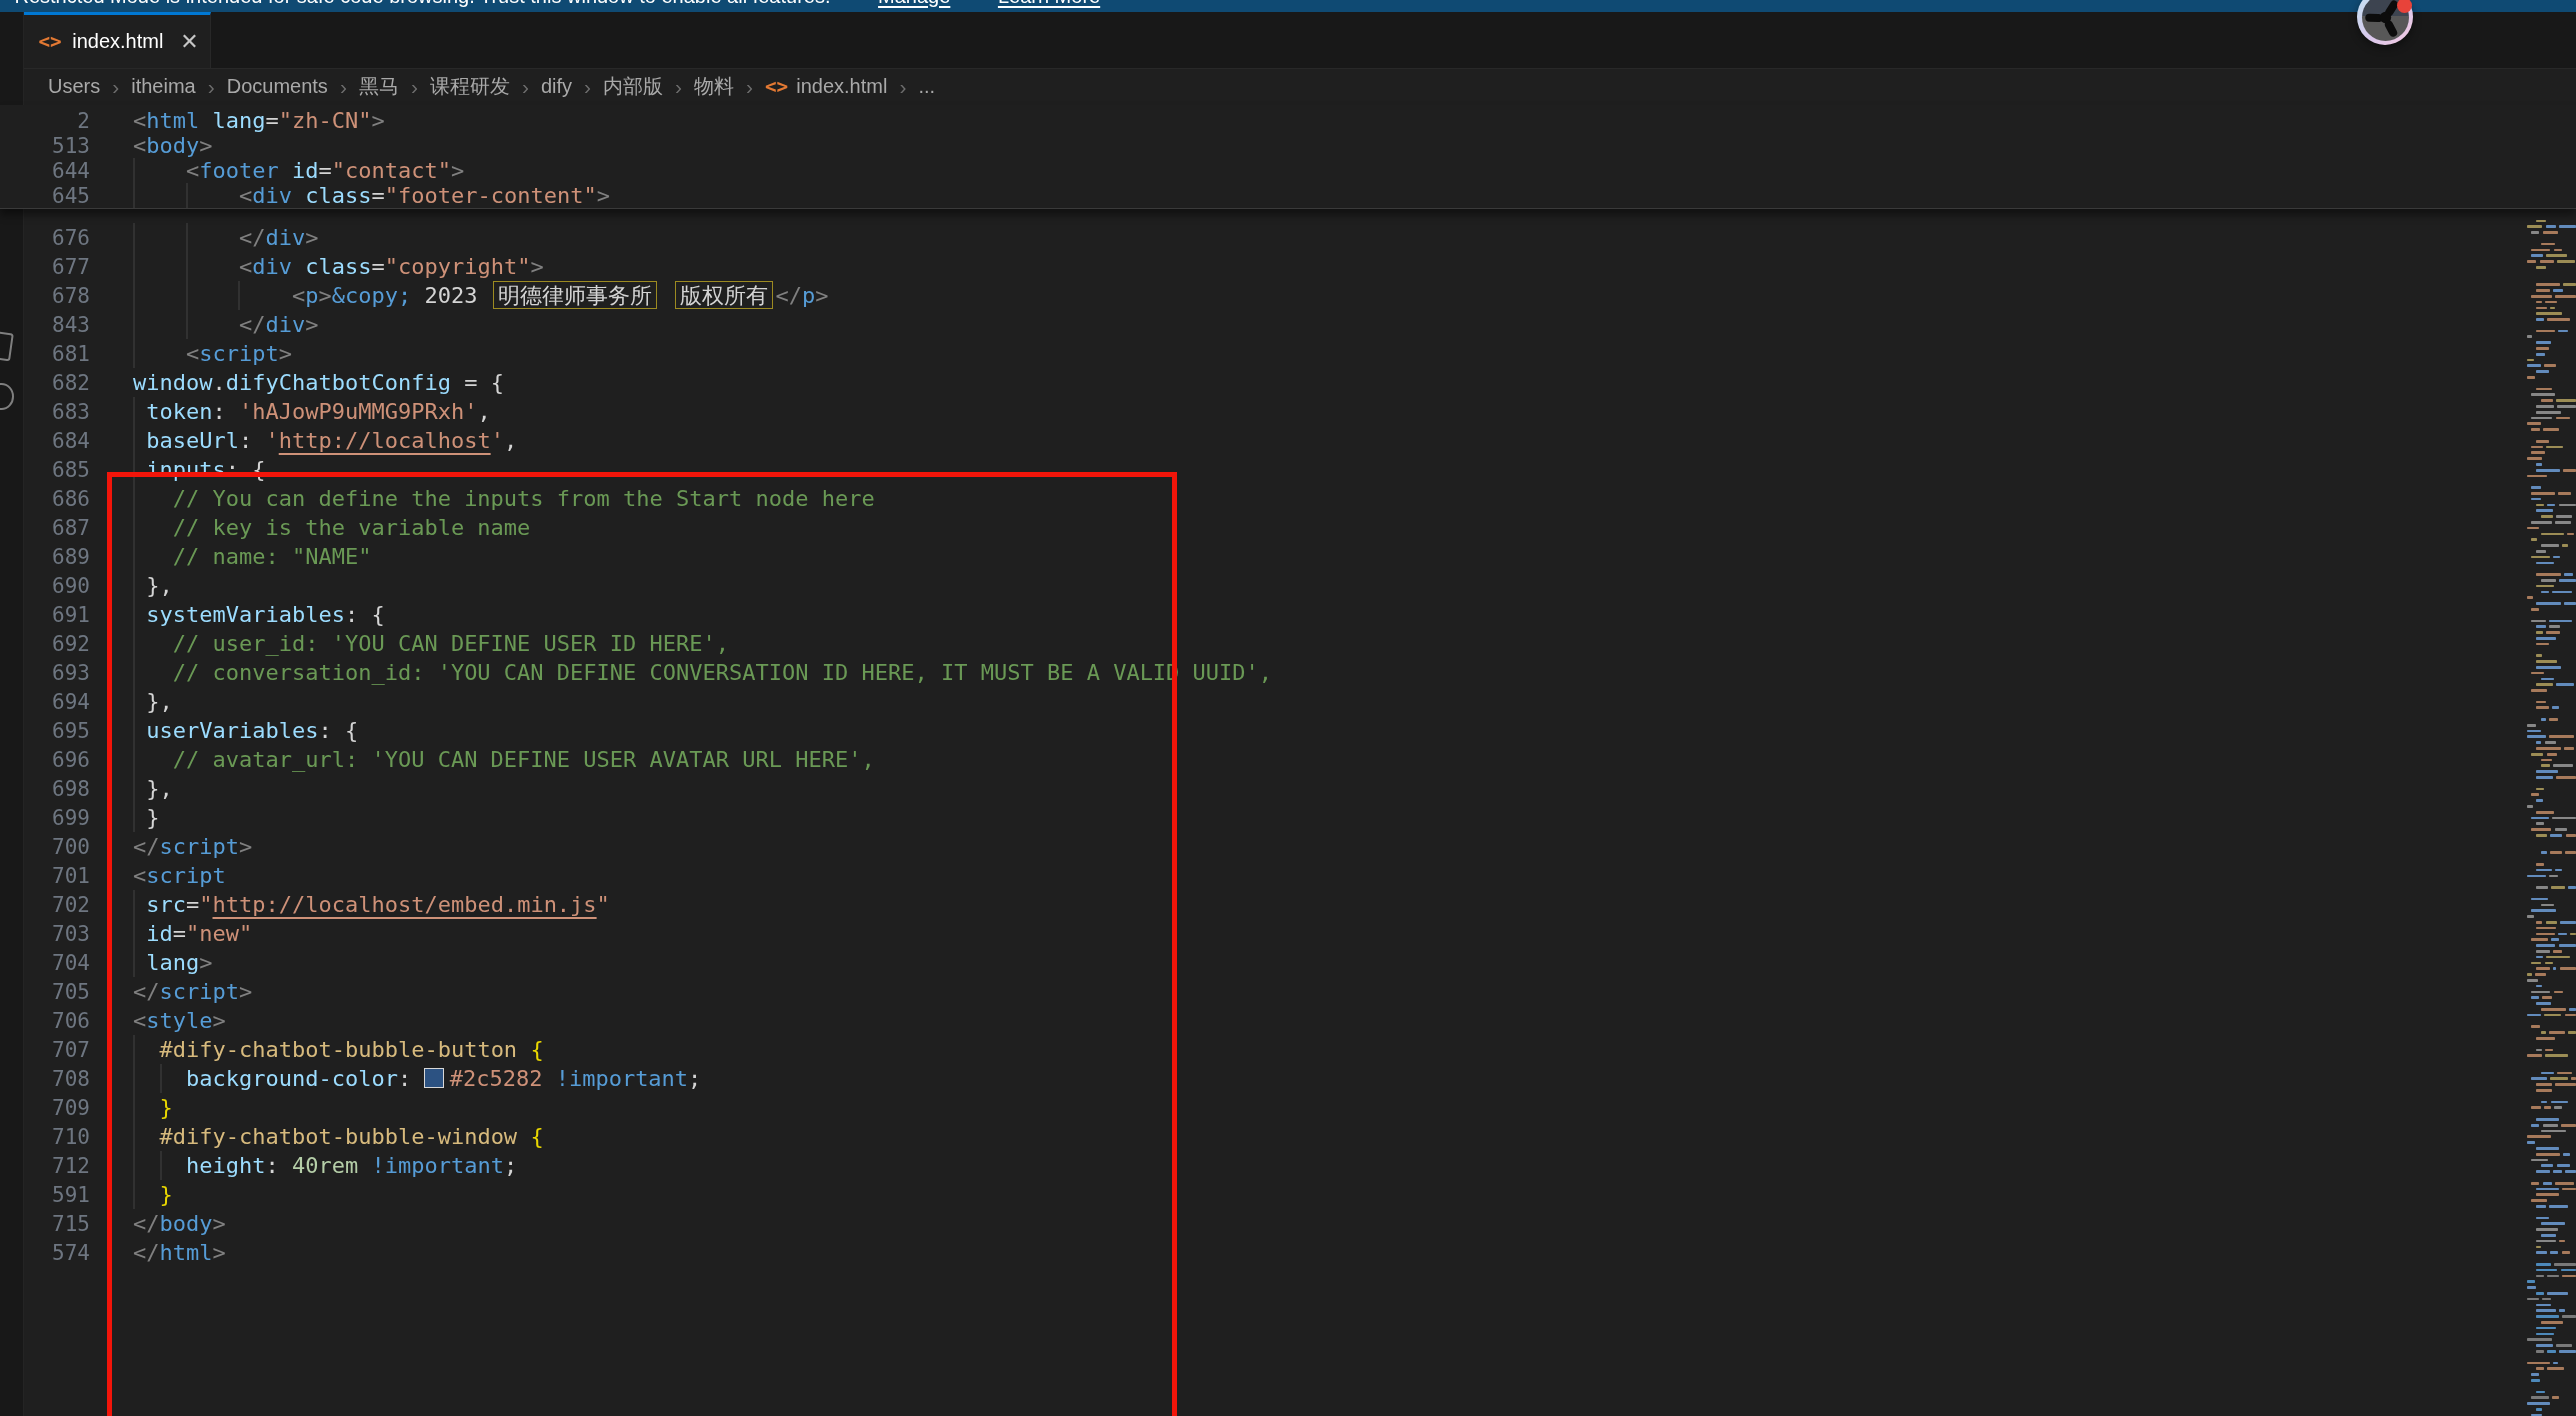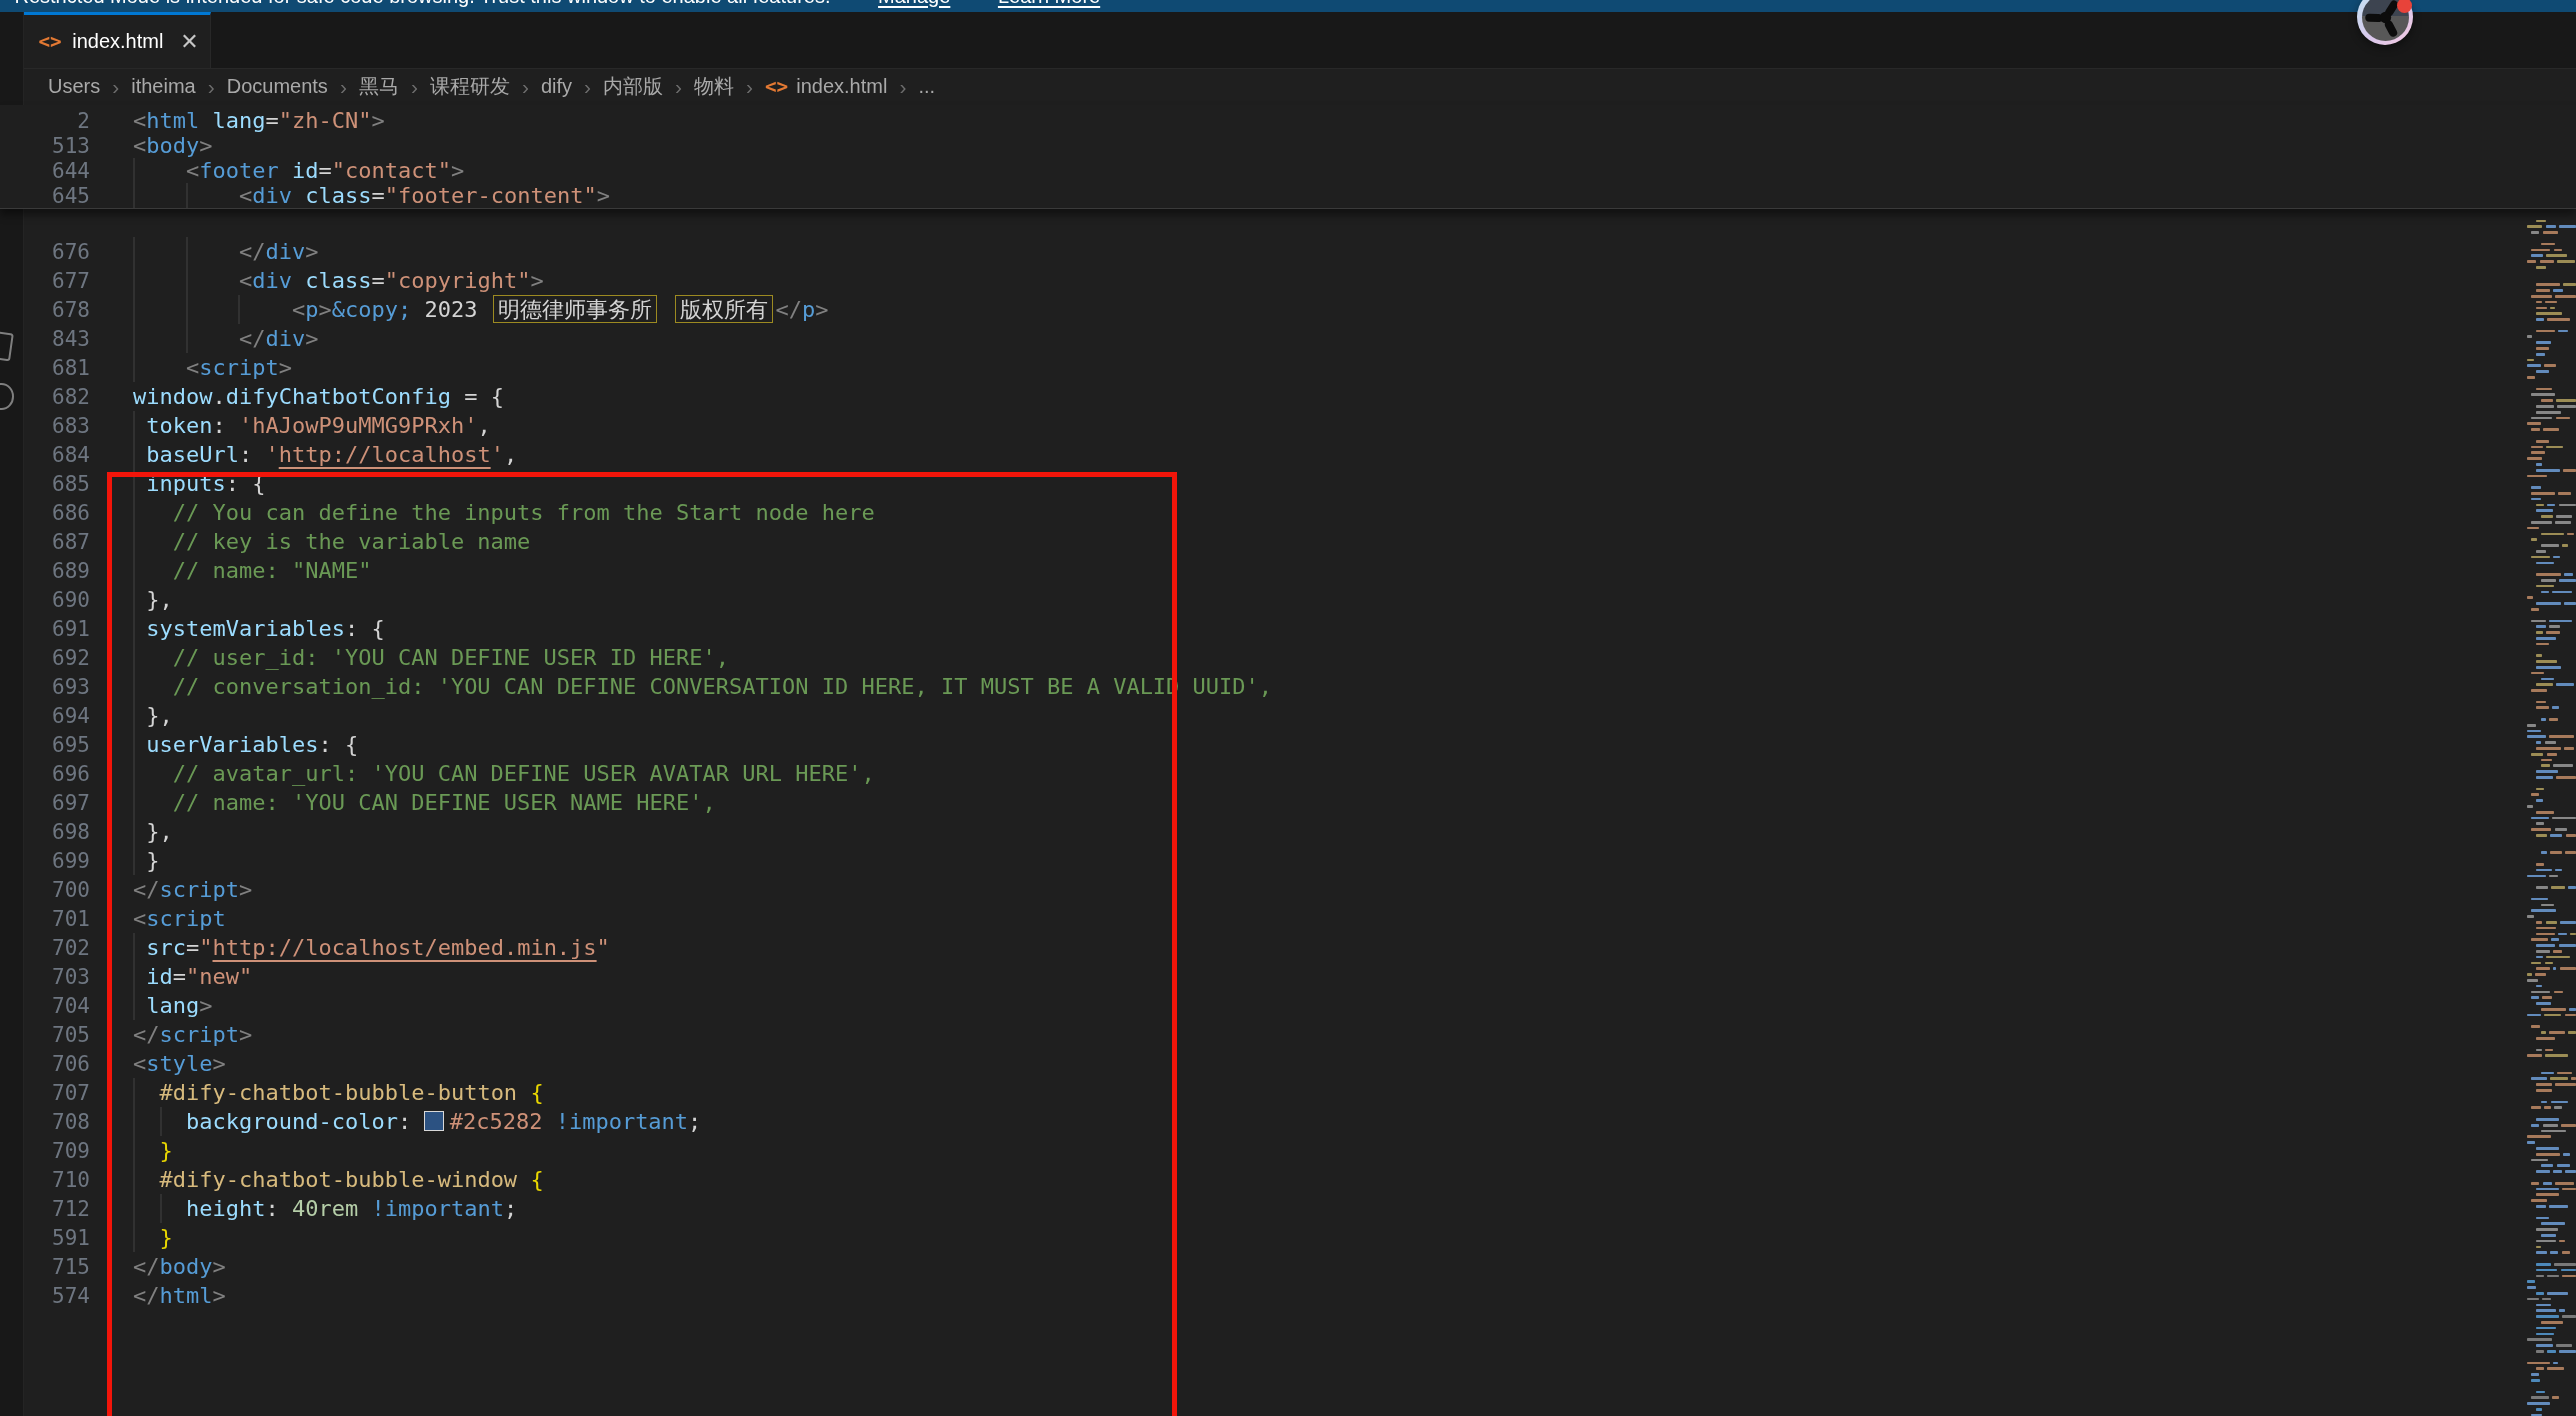--- a/index.html
+++ b/index.html
@@ -42,21 +42,21 @@
        border:2.4px solid #7f7f7f;border-radius:50%;}
   
   .editor{position:absolute;left:0;top:105px;width:2576px;height:1312px;}
   .row{position:relative;display:flex;height:29px;align-items:center;white-space:pre;
        font-family:"DejaVu Sans Mono",monospace;font-size:22px;}
   .sticky .row{height:25px;}
   .ln{flex:0 0 90px;text-align:right;color:#6e7681;font-size:21px;}
   .code{padding-left:43px;}
   .sticky{position:absolute;left:0;top:0;width:2576px;background:#1f1f1f;z-index:4;
        border-bottom:1.6px solid #3a3a3a;box-shadow:0 6.4px 8px rgba(0,0,0,.45);padding-top:3.2px;}
-  .lines{position:absolute;left:0;top:132px;width:2098px;}
+  .lines{position:absolute;left:0;top:118px;width:2098px;}
   .guide{position:absolute;top:0;bottom:0;width:1.6px;background:#313131;}
   
   .tk-p{color:#808080}.tk-tag{color:#569cd6}.tk-attr{color:#9cdcfe}.tk-str{color:#ce9178}
   .tk-txt{color:#d4d4d4}.tk-cmt{color:#6a9955}.tk-num{color:#b5cea8}.tk-sel{color:#d7ba7d}
   .tk-ybr{color:#e9d700}.tk-ent{color:#569cd6}.tk-imp{color:#569cd6}
   .tk-link{color:#ce9178;text-decoration:underline;text-underline-offset:4.8px;}
   .tk-box{color:#d4d4d4;border:1.6px solid #9c8a21;padding:0.8px 4px;margin:0 2.4px;}
   .tk-sw{display:inline-block;width:17.7px;height:17.7px;background:#2c5282;
        border:1.6px solid #d8d8d8;vertical-align:-1.6px;margin-right:5.6px;}
   
@@ -142,21 +142,20 @@
       <div class="row"><div class="guide" style="left: 133px;"></div><div class="ln">686</div><div class="code"><span class="tk-cmt">   // You can define the inputs from the Start node here</span></div></div>
       <div class="row"><div class="guide" style="left: 133px;"></div><div class="ln">687</div><div class="code"><span class="tk-cmt">   // key is the variable name</span></div></div>
       <div class="row"><div class="guide" style="left: 133px;"></div><div class="ln">689</div><div class="code"><span class="tk-cmt">   // name: "NAME"</span></div></div>
       <div class="row"><div class="guide" style="left: 133px;"></div><div class="ln">690</div><div class="code"><span class="tk-txt"> },</span></div></div>
       <div class="row"><div class="guide" style="left: 133px;"></div><div class="ln">691</div><div class="code"><span class="tk-txt"> </span><span class="tk-attr">systemVariables</span><span class="tk-txt">: {</span></div></div>
       <div class="row"><div class="guide" style="left: 133px;"></div><div class="ln">692</div><div class="code"><span class="tk-cmt">   // user_id: 'YOU CAN DEFINE USER ID HERE',</span></div></div>
       <div class="row"><div class="guide" style="left: 133px;"></div><div class="ln">693</div><div class="code"><span class="tk-cmt">   // conversation_id: 'YOU CAN DEFINE CONVERSATION ID HERE, IT MUST BE A VALID UUID',</span></div></div>
       <div class="row"><div class="guide" style="left: 133px;"></div><div class="ln">694</div><div class="code"><span class="tk-txt"> },</span></div></div>
       <div class="row"><div class="guide" style="left: 133px;"></div><div class="ln">695</div><div class="code"><span class="tk-txt"> </span><span class="tk-attr">userVariables</span><span class="tk-txt">: {</span></div></div>
       <div class="row"><div class="guide" style="left: 133px;"></div><div class="ln">696</div><div class="code"><span class="tk-cmt">   // avatar_url: 'YOU CAN DEFINE USER AVATAR URL HERE',</span></div></div>
-      <div class="row"><div class="guide" style="left: 133px;"></div><div class="ln">697</div><div class="code"><span class="tk-cmt">   // name: 'YOU CAN DEFINE USER NAME HERE',</span></div></div>
       <div class="row"><div class="guide" style="left: 133px;"></div><div class="ln">698</div><div class="code"><span class="tk-txt"> },</span></div></div>
       <div class="row"><div class="guide" style="left: 133px;"></div><div class="ln">699</div><div class="code"><span class="tk-txt"> }</span></div></div>
       <div class="row"><div class="ln">700</div><div class="code"><span class="tk-p">&lt;/</span><span class="tk-tag">script</span><span class="tk-p">&gt;</span></div></div>
       <div class="row"><div class="ln">701</div><div class="code"><span class="tk-p">&lt;</span><span class="tk-tag">script</span></div></div>
       <div class="row"><div class="guide" style="left: 133px;"></div><div class="ln">702</div><div class="code"><span class="tk-txt"> </span><span class="tk-attr">src</span><span class="tk-txt">=</span><span class="tk-str">"</span><span class="tk-link">http://localhost/embed.min.js</span><span class="tk-str">"</span></div></div>
       <div class="row"><div class="guide" style="left: 133px;"></div><div class="ln">703</div><div class="code"><span class="tk-txt"> </span><span class="tk-attr">id</span><span class="tk-txt">=</span><span class="tk-str">"new"</span></div></div>
       <div class="row"><div class="guide" style="left: 133px;"></div><div class="ln">704</div><div class="code"><span class="tk-txt"> </span><span class="tk-attr">lang</span><span class="tk-p">&gt;</span></div></div>
       <div class="row"><div class="ln">705</div><div class="code"><span class="tk-p">&lt;/</span><span class="tk-tag">script</span><span class="tk-p">&gt;</span></div></div>
       <div class="row"><div class="ln">706</div><div class="code"><span class="tk-p">&lt;</span><span class="tk-tag">style</span><span class="tk-p">&gt;</span></div></div>
       <div class="row"><div class="guide" style="left: 133px;"></div><div class="ln">707</div><div class="code"><span class="tk-txt">  </span><span class="tk-sel">#dify-chatbot-bubble-button</span><span class="tk-txt"> </span><span class="tk-ybr">{</span></div></div>

